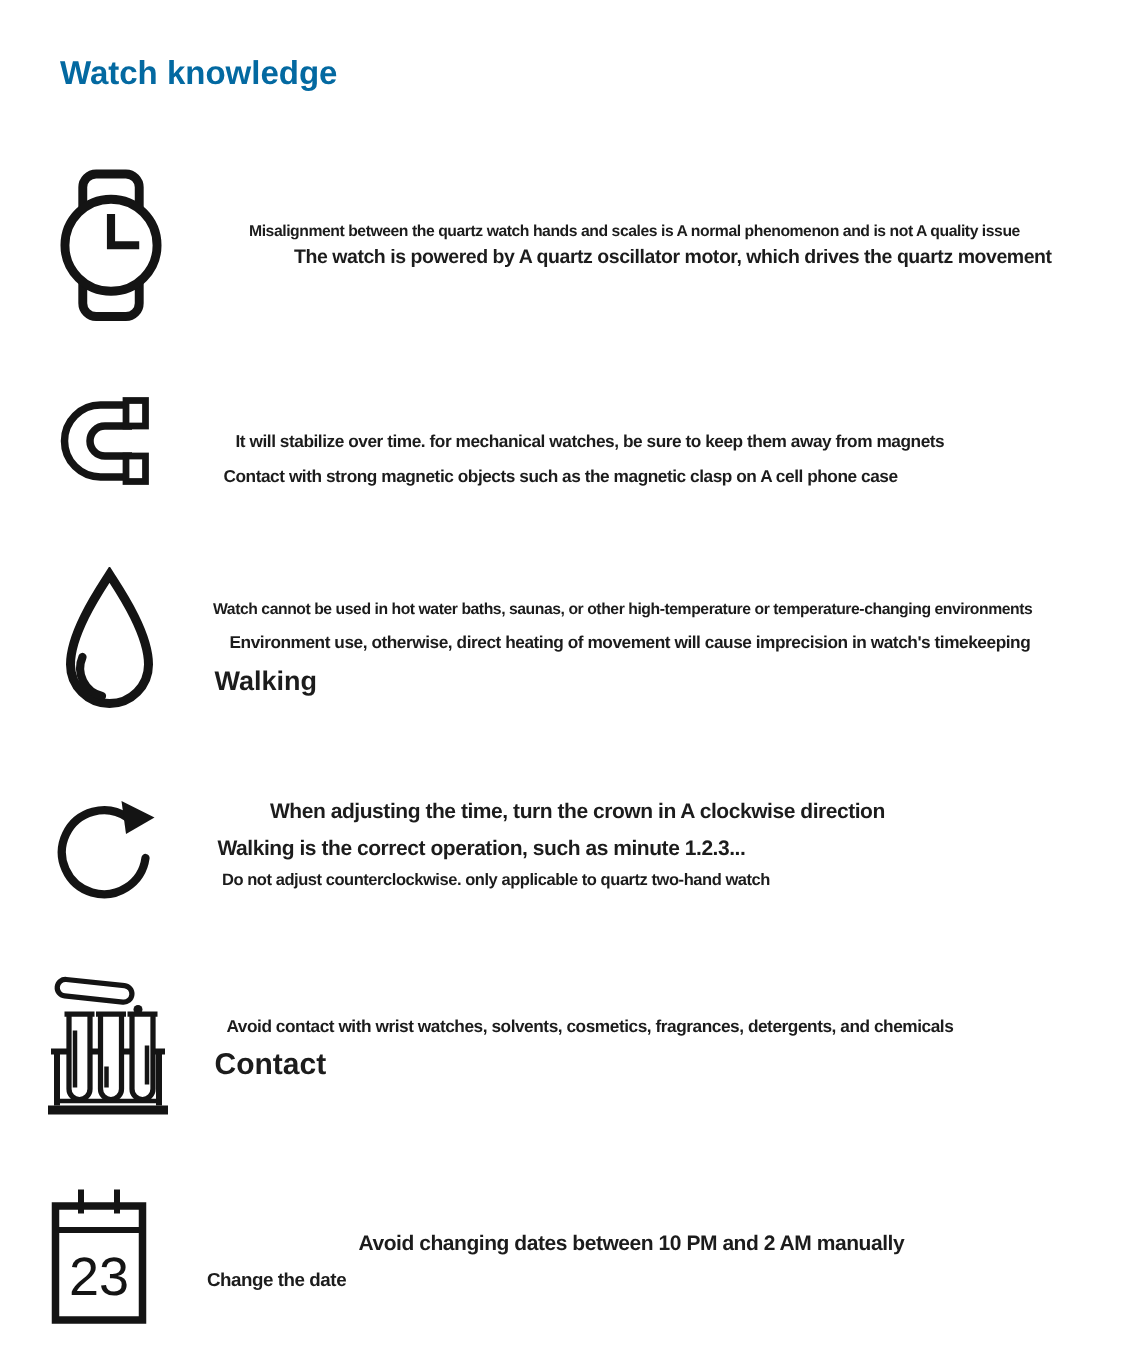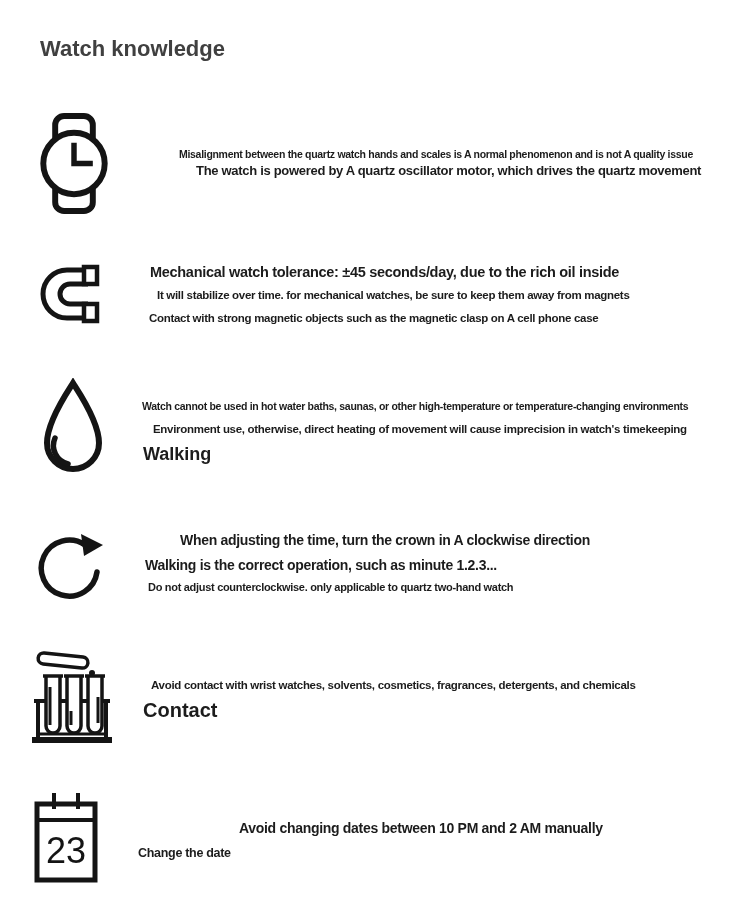--- a/index.html
+++ b/index.html
@@ -5,31 +5,31 @@
   html,body{margin:0;padding:0;background:#ffffff;}
   .page{
     position:relative;
     width:750px;height:909px;
     background:#ffffff;
     font-family:"Liberation Sans",sans-serif;
     overflow:hidden;
   }
   .title{
     position:absolute;left:40px;top:36px;
-    font-size:22px;font-weight:bold;color:#404040;letter-spacing:0;
+    font-size:22px;font-weight:bold;color:#0369a1;letter-spacing:0;
   }
   .line{
     position:absolute;
     font-weight:bold;color:#1c1c1c;
     white-space:nowrap;letter-spacing:-0.3px;
   }
   .icon{position:absolute;}
   .icon svg{display:block;}
   
-  #s1l1{left:179px;top:148px;font-size:10.5px;text-align:center;}
+  #s1l1{left:166px;top:148px;font-size:10.5px;text-align:center;}
   #s1l2{left:148px;top:163px;font-size:13px;margin-left:48px;}
   #s2l1{left:150px;top:264px;font-size:14.5px;}
   #s2l2{left:157px;top:289px;font-size:11.5px;}
   #s2l3{left:149px;top:312px;font-size:11.5px;}
   #s3l1{left:142px;top:400px;font-size:10.5px;}
   #s3l2{left:153px;top:423px;font-size:11.5px;}
   #s3l3{left:143px;top:444px;font-size:18px;letter-spacing:0;}
   #s4l1{left:180px;top:532px;font-size:14px;}
   #s4l2{left:145px;top:557px;font-size:14px;}
   #s4l3{left:148px;top:581px;font-size:11px;}
@@ -63,21 +63,20 @@
   <div class="line" id="s1l2">The watch is powered by A quartz oscillator motor, which drives the quartz movement</div>
 
   <div class="icon" id="icon2">
     <svg width="72" height="62" viewBox="0 0 72 62" fill="none" stroke="#141414">
       <path d="M48 7 H27 A24 24 0 0 0 27 55 H48" stroke-width="5" fill="none"></path>
       <path d="M48 21 H30 A10 10 0 0 0 30 41 H48" stroke-width="5" fill="none"></path>
       <rect x="44" y="4" width="13" height="17" stroke-width="4.5" fill="#ffffff"></rect>
       <rect x="44" y="41" width="13" height="17" stroke-width="4.5" fill="#ffffff"></rect>
     </svg>
   </div>
-  <div class="line" id="s2l1">Mechanical watch tolerance: ±45 seconds/day, due to the rich oil inside</div>
   <div class="line" id="s2l2">It will stabilize over time. for mechanical watches, be sure to keep them away from magnets</div>
   <div class="line" id="s2l3">Contact with strong magnetic objects such as the magnetic clasp on A cell phone case</div>
 
   <div class="icon" id="icon3">
     <svg width="70" height="102" viewBox="0 0 70 102" fill="none" stroke="#141414">
       <path d="M35 5 C30 13 9 43 9 65 a26 26 0 0 0 52 0 C61 43 40 13 35 5 Z" stroke-width="6" fill="none"></path>
       <path d="M17 60 a19 19 0 0 0 13 26" stroke-width="5.5" fill="none" stroke-linecap="round"></path>
     </svg>
   </div>
   <div class="line" id="s3l1">Watch cannot be used in hot water baths, saunas, or other high-temperature or temperature-changing environments</div>

